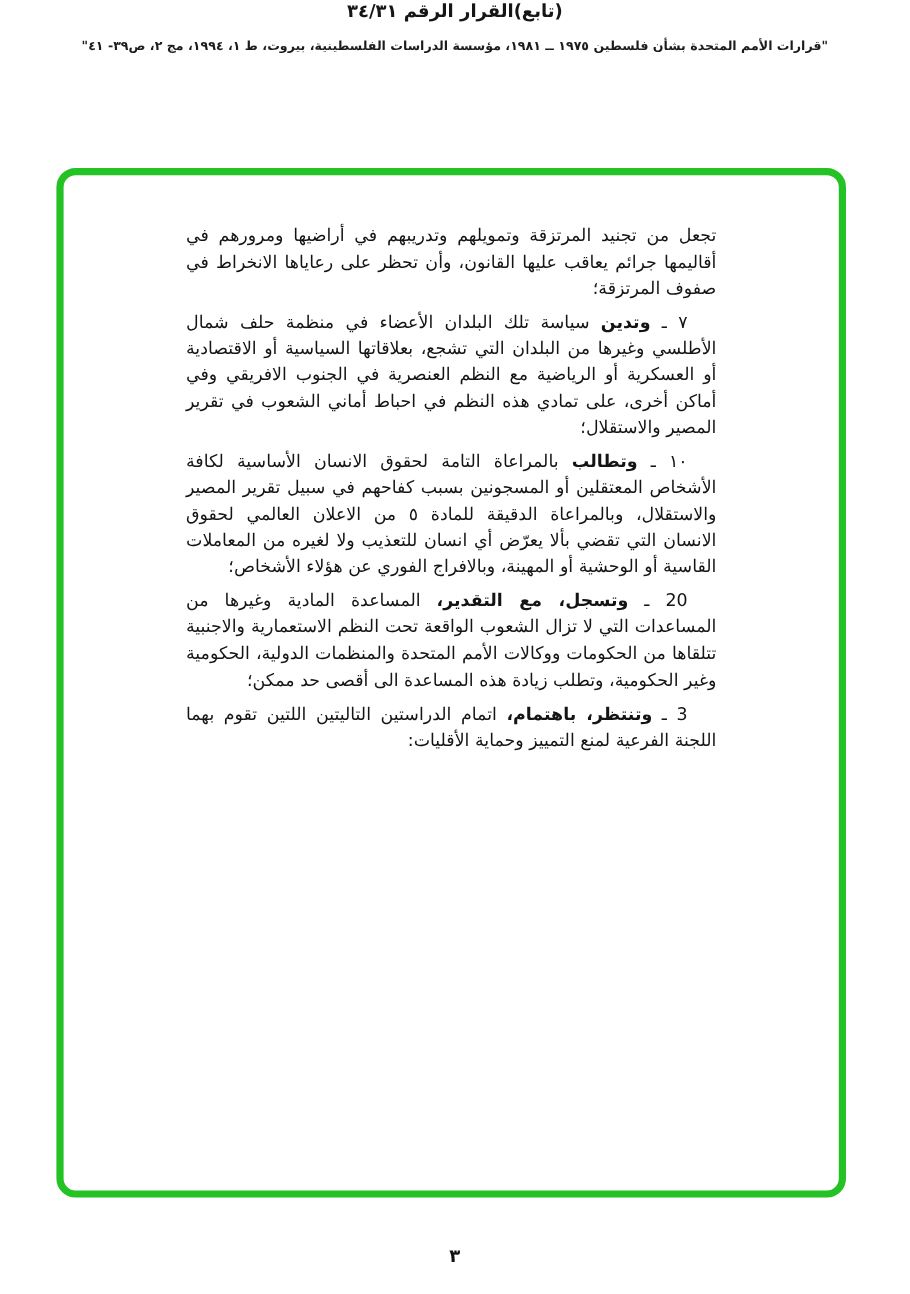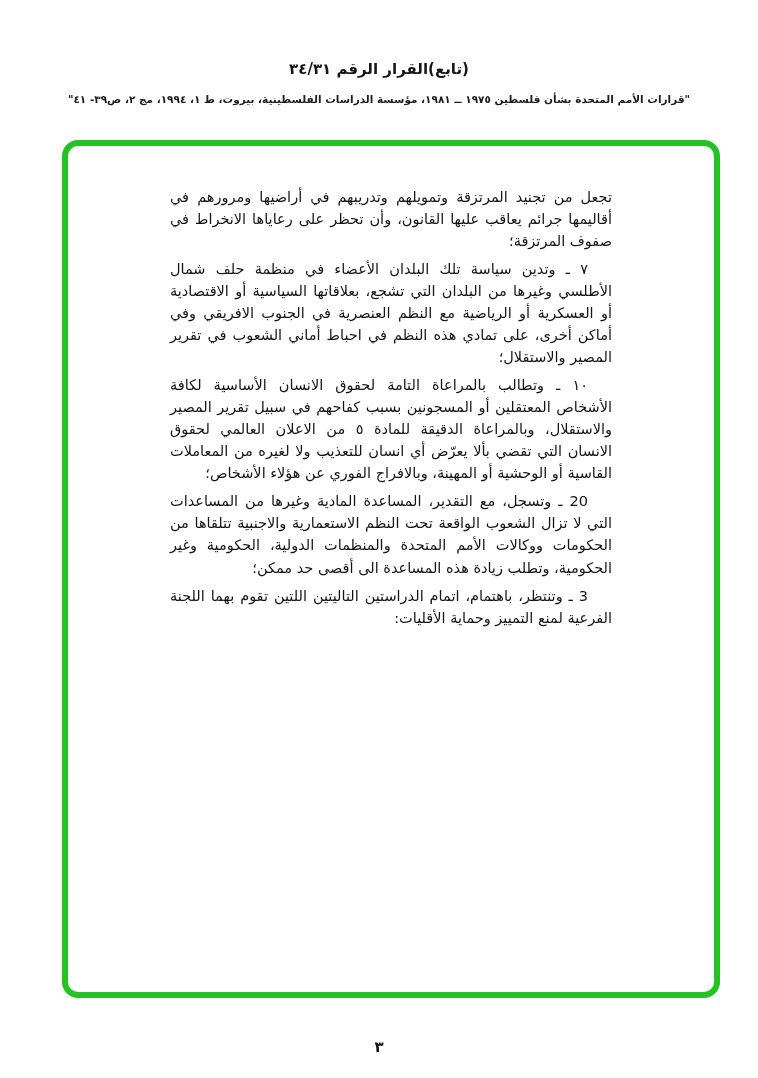--- a/index.html
+++ b/index.html
@@ -10,38 +10,37 @@
   .page {
     position: relative;
     width: 758px;
     height: 1078px;
     background: #ffffff;
     font-family: "DejaVu Sans", sans-serif;
     color: #161616;
     overflow: hidden;
   }
   .header {
-    padding-top: 60px;
     text-align: center;
     direction: rtl;
   }
   .title {
     font-size: 15px;
     font-weight: bold;
     letter-spacing: 0.5px;
   }
   .citation {
     margin-top: 15px;
     font-size: 10.5px;
     font-weight: bold;
     color: #1c1c1c;
   }
   .green-box {
     position: absolute;
-    left: 62px;
+    left: 47px;
     top: 140px;
     width: 658px;
     height: 858px;
     border: 6px solid #24c224;
     border-radius: 16px;
     box-sizing: border-box;
     background: transparent;
   }
   .text-block {
     direction: rtl;
@@ -52,21 +51,21 @@
     text-align: justify;
     color: #141414;
   }
   .para {
     margin: 0 0 6px 0;
   }
   .para.indent {
     text-indent: 24px;
   }
   .bold {
-    font-weight: normal;
+    font-weight: bold;
     margin-top: 16px;
   }
   .page-number {
     position: absolute;
     left: 0;
     right: 0;
     bottom: 22px;
     text-align: center;
     font-size: 15px;
     font-weight: bold;

